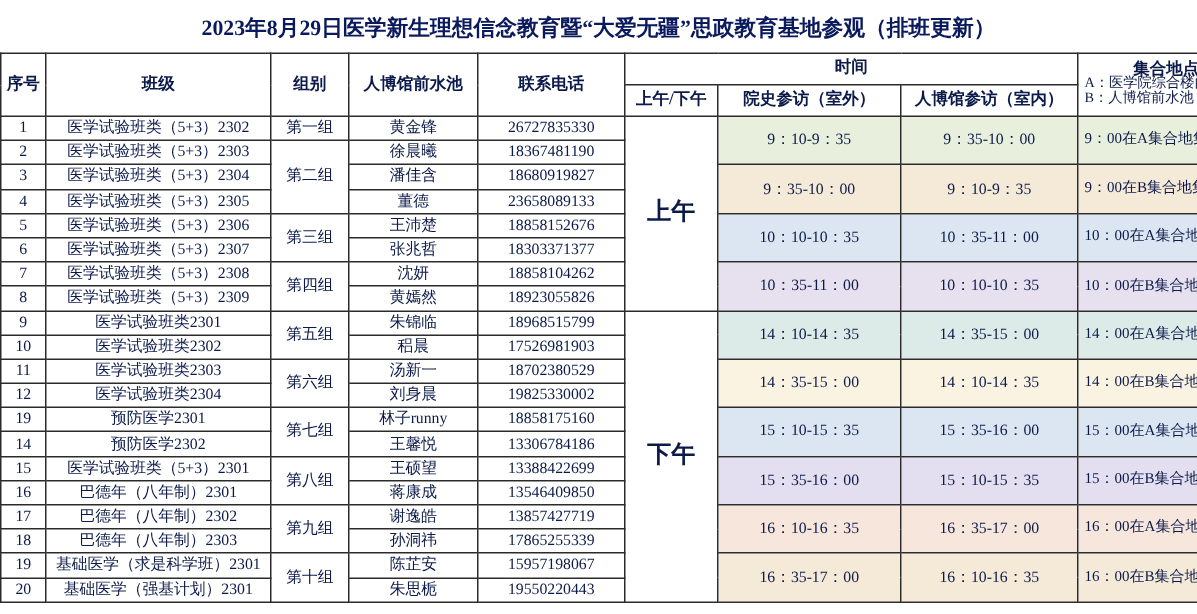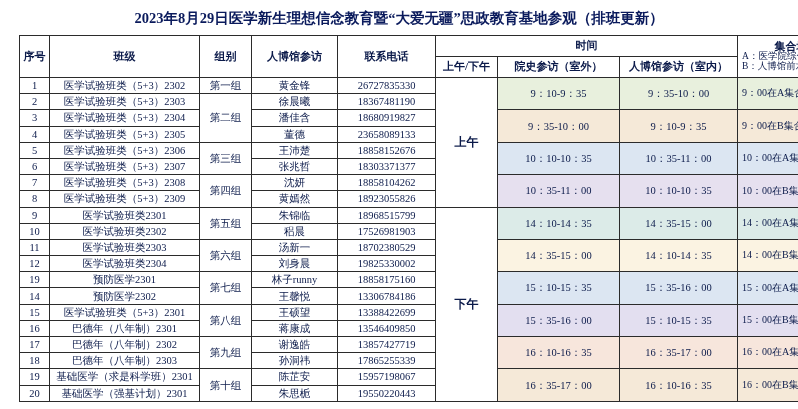--- a/index.html
+++ b/index.html
@@ -3,21 +3,21 @@
 <meta charset="utf-8">
 <style>
   html,body{margin:0;padding:0;}
   body{
     width:798px;height:409px;
     background:#ffffff;
     font-family:"Liberation Serif", serif;
     color:#0b1a4a;
     overflow:hidden;
   }
-  .page{width:798px;height:409px;position:relative;box-sizing:border-box;padding:0 19px;}
+  .page{width:798px;height:409px;position:relative;box-sizing:border-box;padding:0 0;}
   .title{
     text-align:center;
     font-weight:bold;
     font-size:14.5px;
     color:#0a1a5c;
     padding:9px 0 7px 0;
     letter-spacing:0px;
     white-space:nowrap;
   }
   table{
@@ -46,21 +46,21 @@
   .c-class{width:150px;}
   .c-group{width:52px;}
   .c-leader{width:86px;}
   .c-phone{width:98px;}
   .c-ampm{width:62px;}
   .c-out{width:122px;}
   .c-in{width:118px;}
   .c-place{width:118px;}
   .place-head{font-weight:bold;}
   .placecell{text-align:left;padding-left:4px;font-size:10px;}
-  .ampm{font-weight:bold;font-size:12px;}
+  .ampm{font-weight:bold;font-size:16px;}
   .grp{font-size:10.5px;}
   
   .t-green{background:#e8f0dd;}
   .t-blue{background:#dce6f2;}
   .t-lav{background:#e6e0ef;}
   .t-teal{background:#dcebe8;}
   .t-purple{background:#e3dff0;}
   .t-peach{background:#f7e6dc;}
   .t-sand{background:#f5e9d8;}
   .t-cream{background:#fbf3e2;}
@@ -81,21 +81,21 @@
         <col class="c-ampm">
         <col class="c-out">
         <col class="c-in">
         <col class="c-place">
     </colgroup>
     <thead>
       <tr>
         <th rowspan="2">序号</th>
         <th rowspan="2">班级</th>
         <th rowspan="2">组别</th>
-        <th rowspan="2">人博馆参访</th>
+        <th rowspan="2">人博馆前水池</th>
         <th rowspan="2">联系电话</th>
         <th colspan="3">时间</th>
         <th rowspan="2" class="place-head">
           <div>集合地点</div>
         <div style="font-weight: normal; font-size: 9.5px; text-align: left; padding-left: 4px;">A：医学院综合楼门口</div>
             <div style="font-weight: normal; font-size: 9.5px; text-align: left; padding-left: 4px;">B：人博馆前水池</div>
           </th>
       </tr>
       <tr>
         <th>上午/下午</th>

